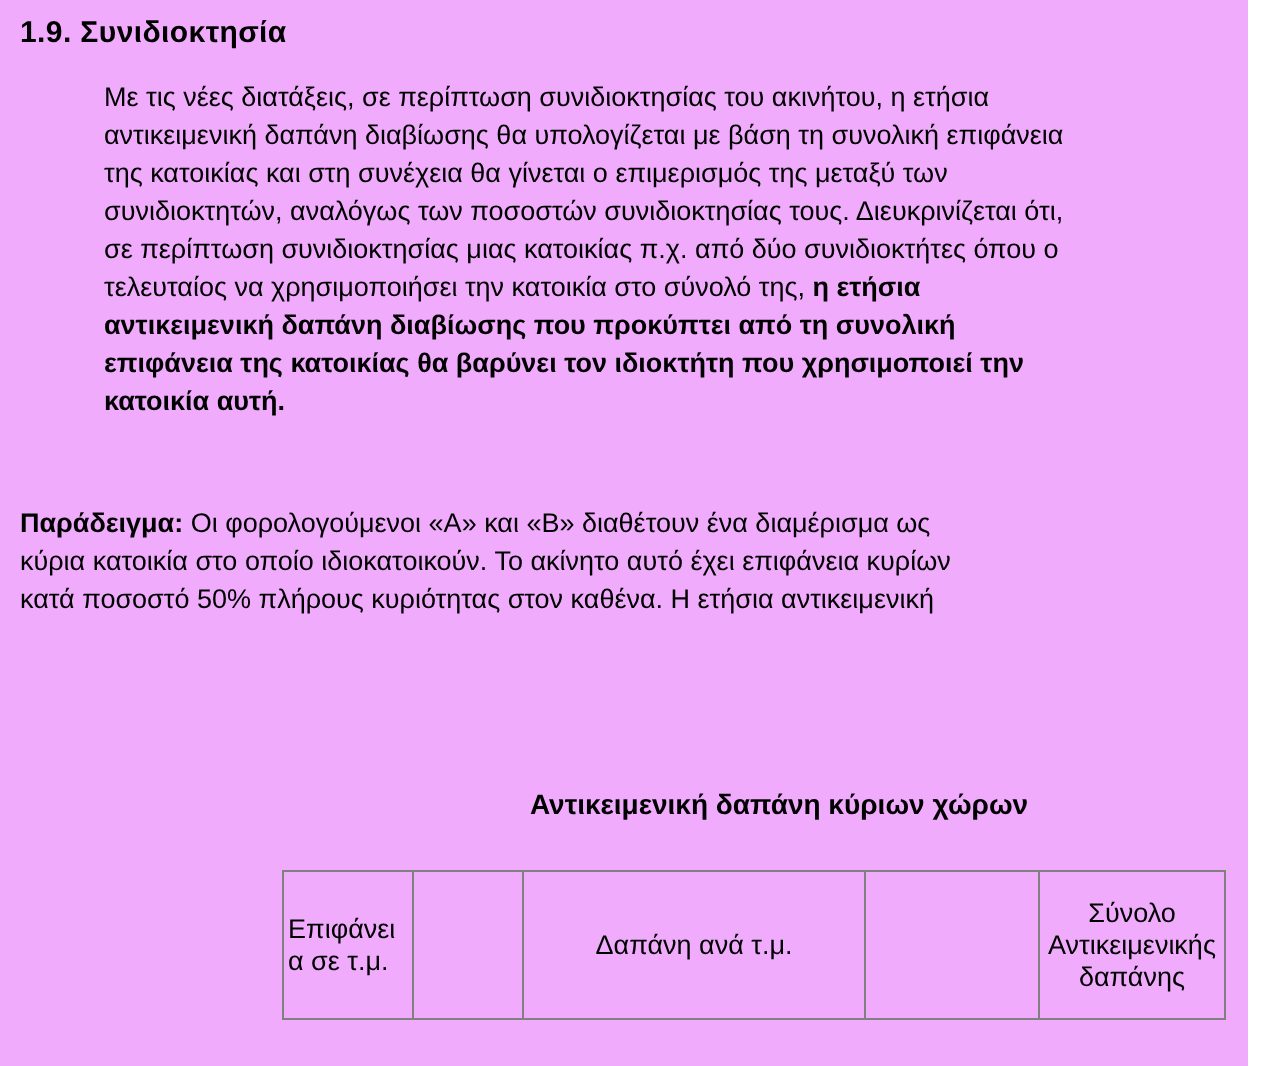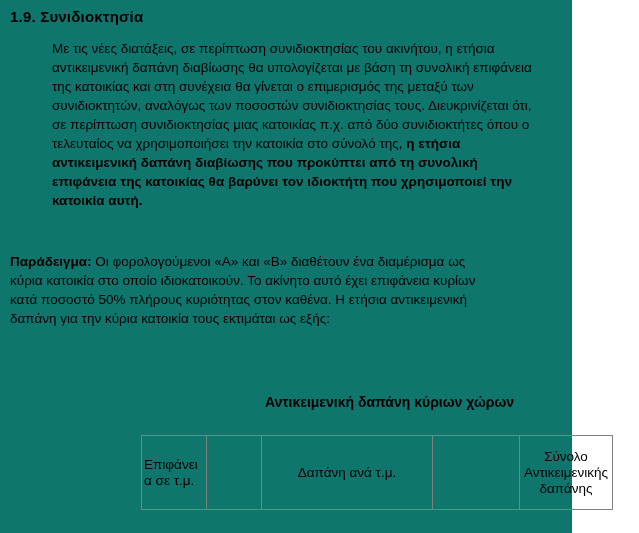--- a/index.html
+++ b/index.html
@@ -3,21 +3,21 @@
 <meta charset="utf-8">
 <style>
   * { margin: 0; padding: 0; box-sizing: border-box; }
   html, body {
     width: 639px; height: 533px;
     background: #ffffff;
     font-family: "Liberation Sans", "DejaVu Sans", sans-serif;
     color: #000000;
     overflow: hidden;
   }
-  .page { position: relative; width: 572px; height: 533px; background: #0f766e; }
+  .page { position: relative; width: 624px; height: 533px; background: #f0abfc; }
 
   .heading {
     position: absolute; left: 10px; top: 7px;
     font-size: 15px; font-weight: bold; line-height: 19px;
     letter-spacing: 0.2px;
   }
 
   .para { position: absolute; left: 10px; width: 625px; }
   .para .line {
     font-size: 13.5px; line-height: 19px; white-space: pre;
@@ -63,21 +63,20 @@
     <div class="line"><span>τελευταίος να χρησιμοποιήσει την κατοικία στο σύνολό της, </span><span class="b">η ετήσια</span></div>
     <div class="line"><span class="b">αντικειμενική δαπάνη διαβίωσης που προκύπτει από τη συνολική</span></div>
     <div class="line"><span class="b">επιφάνεια της κατοικίας θα βαρύνει τον ιδιοκτήτη που χρησιμοποιεί την</span></div>
     <div class="line"><span class="b">κατοικία αυτή.</span></div>
   </div>
 
   <div class="para para-example">
     <div class="line"><span class="b">Παράδειγμα:</span><span> Οι φορολογούμενοι «Α» και «Β» διαθέτουν ένα διαμέρισμα ως</span></div>
     <div class="line"><span>κύρια κατοικία στο οποίο ιδιοκατοικούν. Το ακίνητο αυτό έχει επιφάνεια κυρίων</span></div>
     <div class="line"><span>κατά ποσοστό 50% πλήρους κυριότητας στον καθένα. Η ετήσια αντικειμενική</span></div>
-    <div class="line"><span>δαπάνη για την κύρια κατοικία τους εκτιμάται ως εξής:</span></div>
   </div>
 
   <div class="table-caption">Αντικειμενική δαπάνη κύριων χώρων</div>
 
   <table class="obj-table">
     <colgroup>
       <col style="width:65px">
       <col style="width:55px">
       <col style="width:171px">
       <col style="width:87px">

